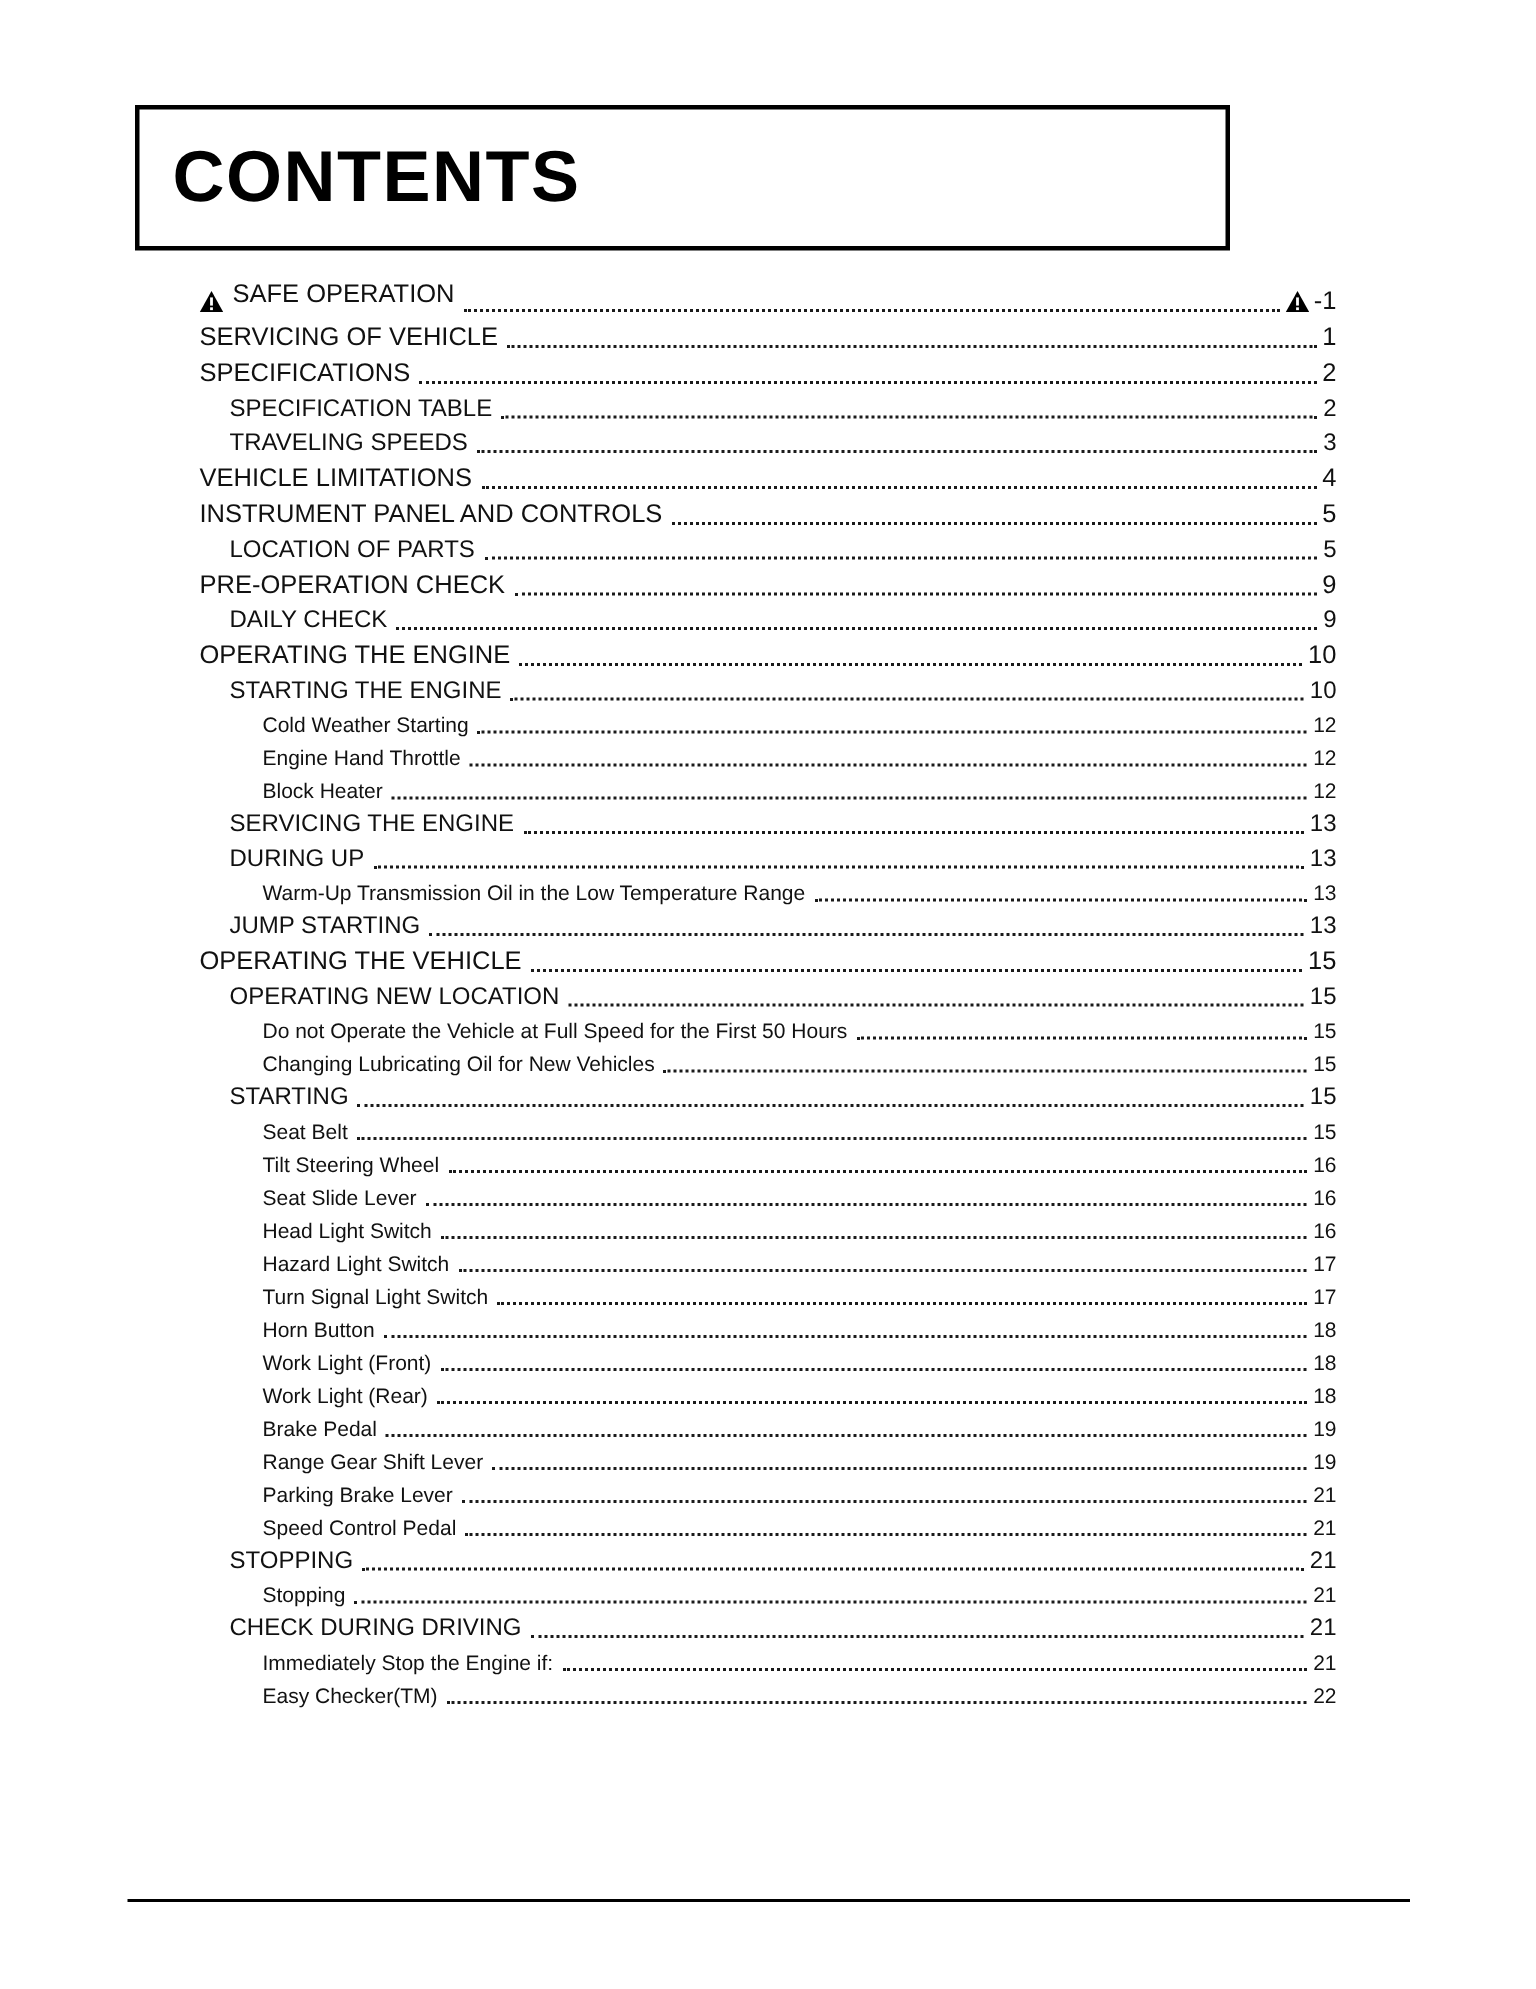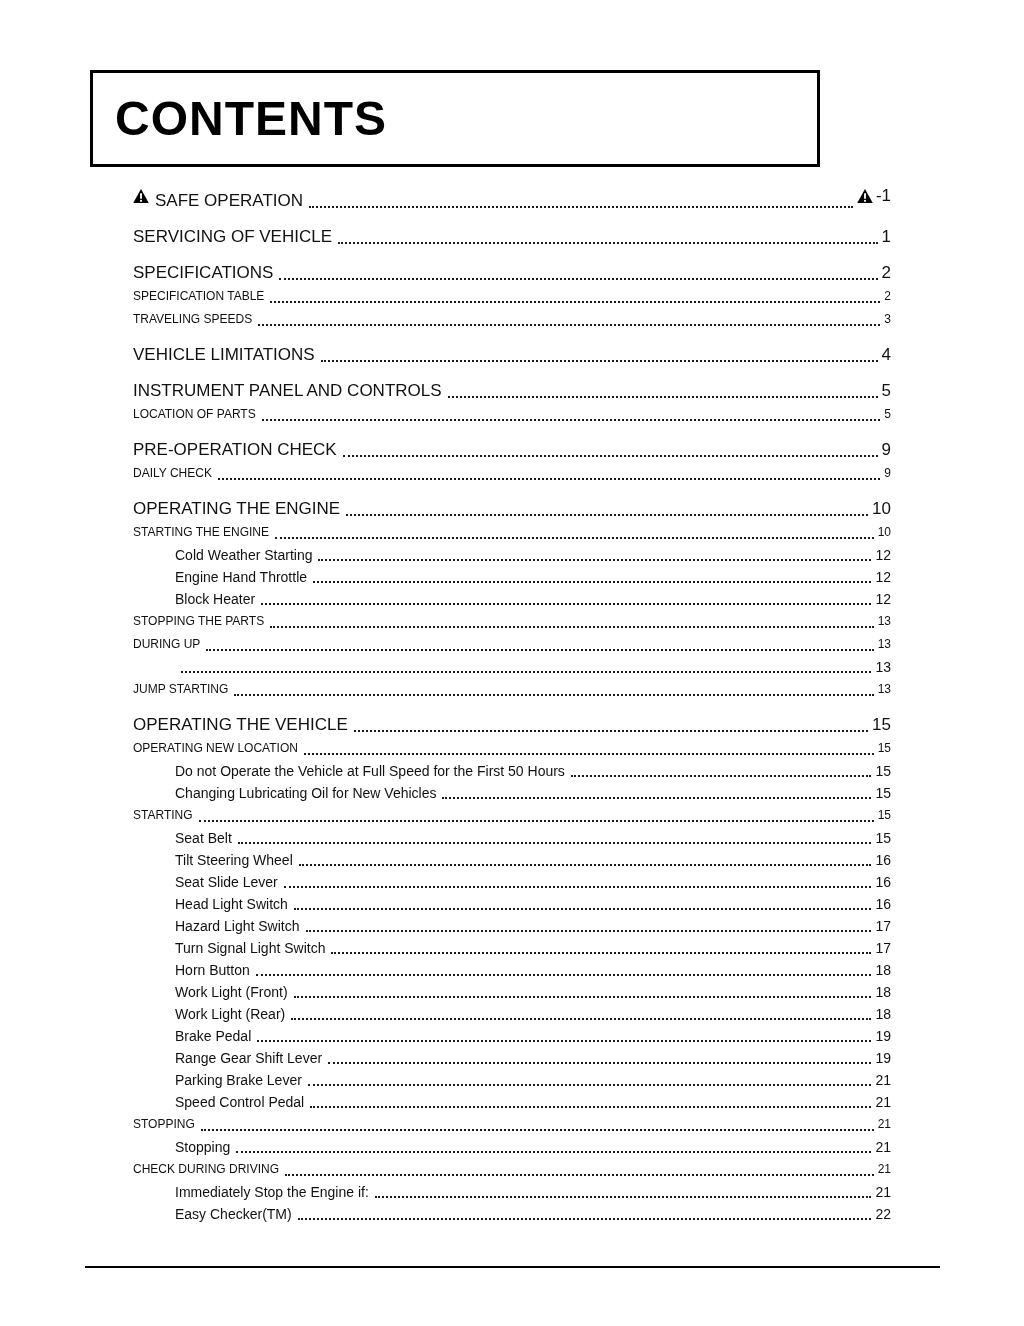--- a/index.html
+++ b/index.html
@@ -38,28 +38,28 @@
     position: absolute;
     left: 133px;
     top: 184px;
     width: 758px;
   }
   .toc-row {
     display: flex;
     align-items: baseline;
   }
   .toc-row.level-0 { font-size: 17px; line-height: 24px; margin-left: 0; }
-  .toc-row.level-1 { font-size: 12px; line-height: 23px; }
+  .toc-row.level-1 { font-size: 16px; line-height: 23px; margin-left: 20px; }
   .toc-row.level-2 { font-size: 14px; line-height: 22px; margin-left: 42px; }
-  .toc-row.space-before { margin-top: 12px; }
+  .toc-row.space-before { }
 
   .toc-label {
     white-space: nowrap;
     display: inline-flex;
-    align-items: flex-start;
+    align-items: flex-end;
     gap: 6px;
     flex: 0 0 auto;
   }
   .toc-dots {
     flex: 1 1 auto;
     align-self: flex-end;
     min-width: 16px;
     margin: 0 4px 5px 6px;
     border-bottom: 2px dotted #1a1a1a;
     height: 0;
@@ -237,37 +237,40 @@
       <span class="toc-label">
         <span>Block Heater</span>
       </span>
       <span class="toc-dots"></span>
       <span class="toc-page">
         <span>12</span>
       </span>
     </div>
     <div class="toc-row level-1">
       <span class="toc-label">
-        <span>STOPPING THE PARTS</span>
+        <span>SERVICING THE ENGINE</span>
       </span>
       <span class="toc-dots"></span>
       <span class="toc-page">
         <span>13</span>
       </span>
     </div>
     <div class="toc-row level-1">
       <span class="toc-label">
         <span>DURING UP</span>
       </span>
       <span class="toc-dots"></span>
       <span class="toc-page">
         <span>13</span>
       </span>
     </div>
     <div class="toc-row level-2">
+      <span class="toc-label">
+        <span>Warm-Up Transmission Oil in the Low Temperature Range</span>
+      </span>
       <span class="toc-dots"></span>
       <span class="toc-page">
         <span>13</span>
       </span>
     </div>
     <div class="toc-row level-1">
       <span class="toc-label">
         <span>JUMP STARTING</span>
       </span>
       <span class="toc-dots"></span>

